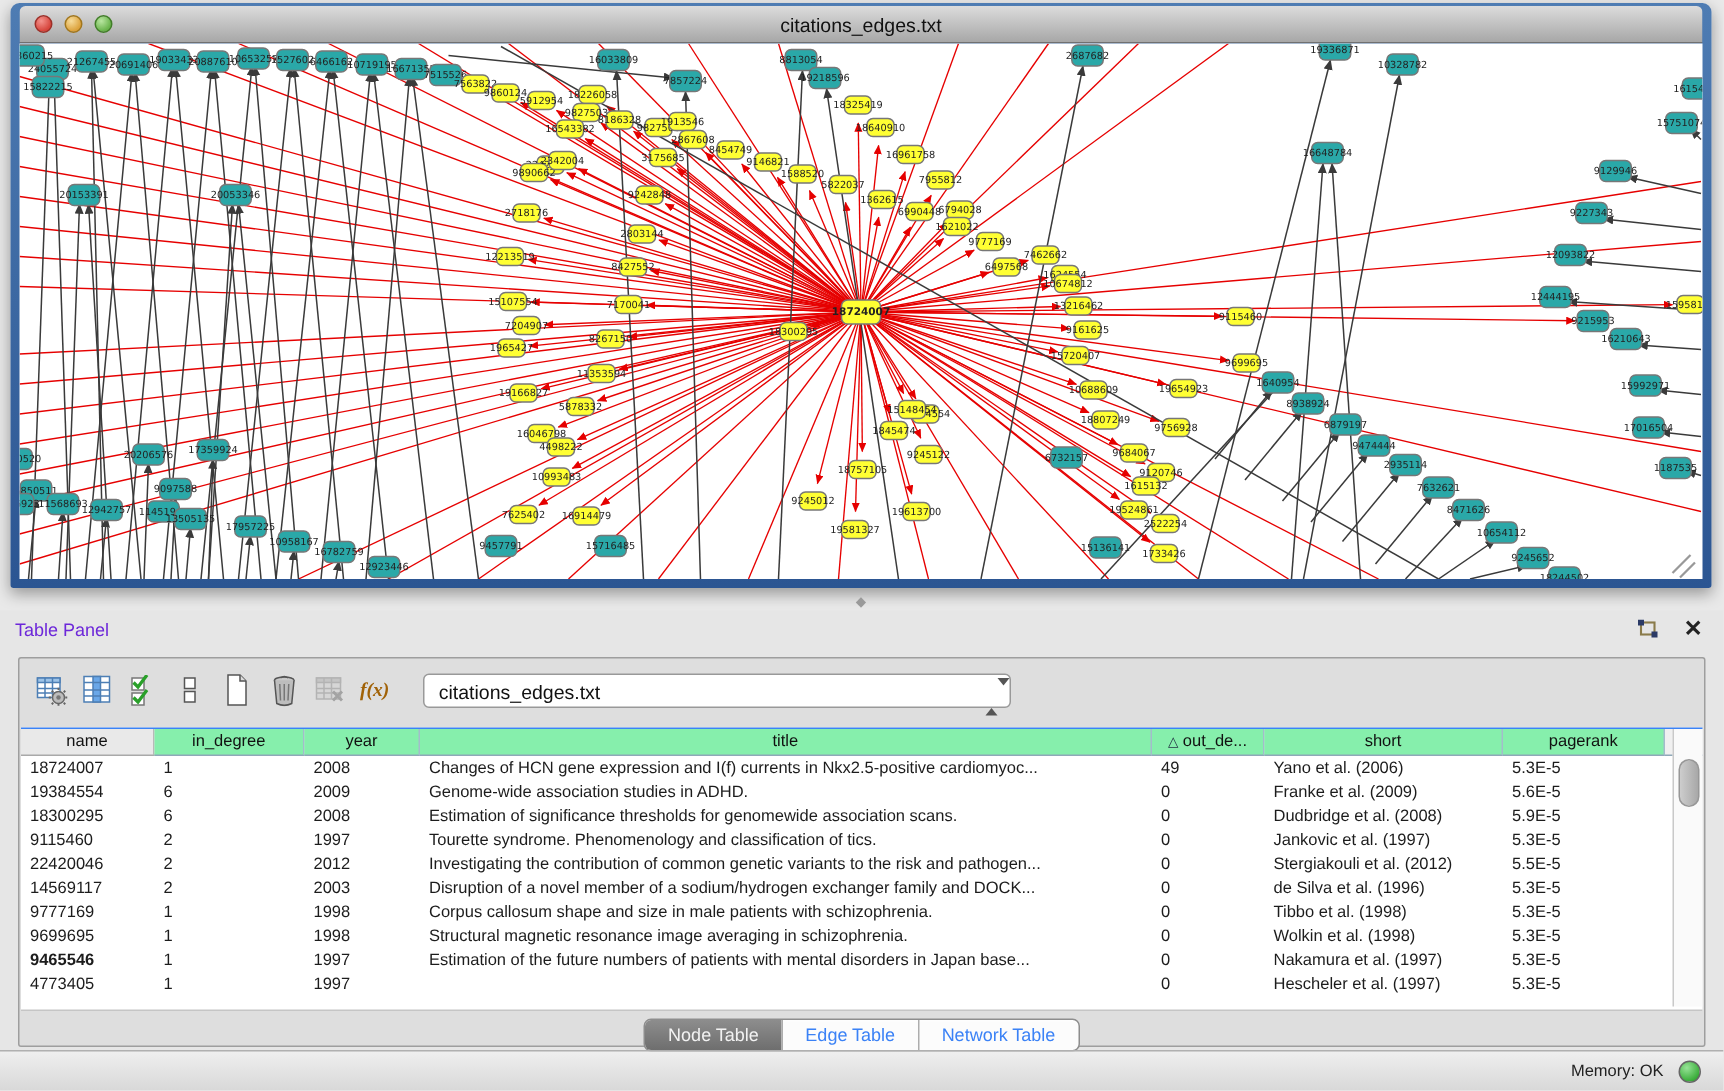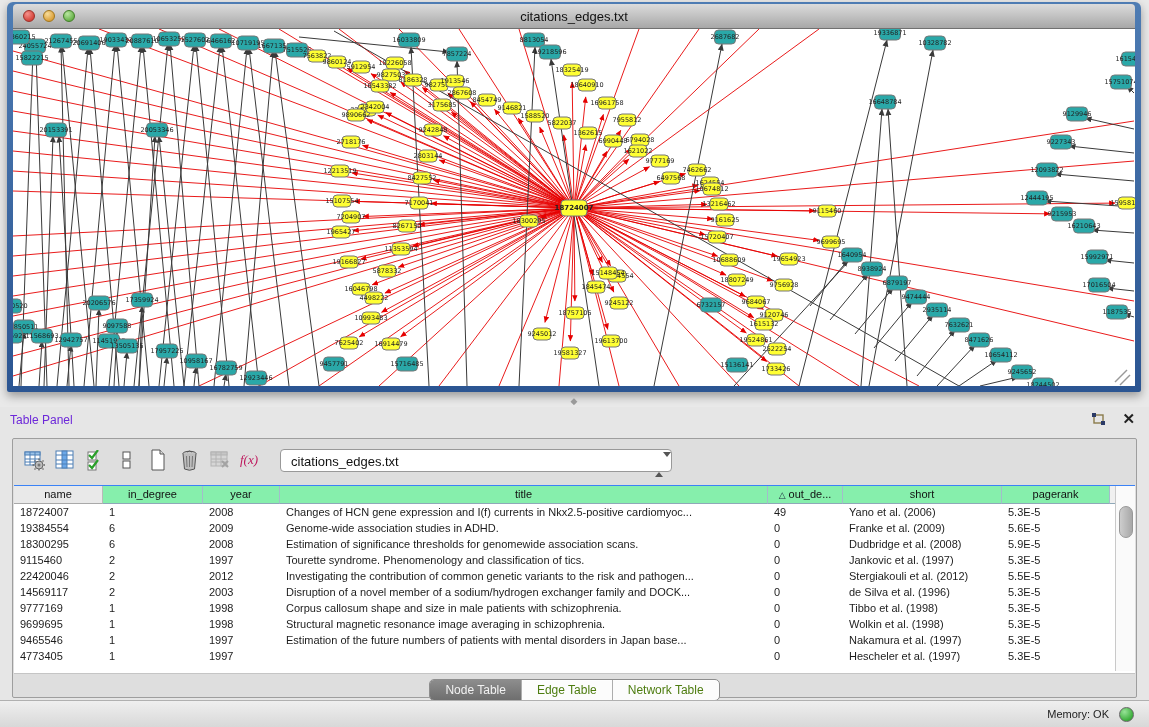--- a/index.html
+++ b/index.html
@@ -26,21 +26,21 @@
   
   .table-panel{position:absolute;left:0;top:407px;width:1149px;height:293px;background:#e6e6e6;}
   .panel-titlebar{height:26px;position:relative;}
   .panel-title{position:absolute;left:10px;top:0;line-height:26px;font-size:12px;color:#6d28d9;}
   .float-btn{position:absolute;right:42px;top:6px;width:16px;height:14px;}
   .close-btn{position:absolute;right:14px;top:3px;font-size:15px;font-weight:bold;color:#222;cursor:default;}
   .panel-inner{position:absolute;left:12px;top:31px;width:1125px;height:260px;box-sizing:border-box;
     background:#dedede;border:1px solid #9e9e9e;border-radius:2px;}
   .ttoolbar{position:absolute;left:10px;top:5px;height:32px;display:flex;align-items:center;}
   .tbicon{width:22px;height:22px;margin-right:9px;display:flex;align-items:center;justify-content:center;}
-  .fx{font-size:13px;font-style:italic;font-weight:normal;color:#be185d;margin-right:6px;font-family:"Liberation Serif",serif;}
+  .fx{font-size:13px;font-style:italic;font-weight:bold;color:#a16207;margin-right:6px;font-family:"Liberation Serif",serif;}
   .combo{position:relative;width:392px;height:23px;margin-left:16px;background:#fff;border:1px solid #999;
     border-radius:4px;font-size:13px;line-height:23px;padding-left:10px;box-sizing:border-box;color:#111;}
   .stepper{position:absolute;right:7px;top:3px;width:9px;height:16px;}
   .stepper .up{width:0;height:0;border-left:4px solid transparent;border-right:4px solid transparent;
     border-bottom:5px solid #555;margin-bottom:3px;}
   .stepper .down{width:0;height:0;border-left:4px solid transparent;border-right:4px solid transparent;
     border-top:5px solid #555;}
   .table-wrap{position:absolute;left:1px;top:46px;width:1121px;height:187px;background:#fff;
     border-top:1px solid #3b82f6;border-bottom:1px solid #c5c5c5;overflow:hidden;}
   .thead{display:flex;height:18px;}
@@ -51,21 +51,21 @@
   .sortmark{font-size:9px;margin-right:3px;color:#234;}
   .tr{display:flex;height:16px;}
   .td{box-sizing:border-box;height:16px;line-height:16px;font-size:11px;color:#1c1c1c;
     padding-left:6px;white-space:nowrap;overflow:hidden;}
   .vscroll{position:absolute;right:0;top:0;width:19px;height:185px;background:#fafafa;border-left:1px solid #c9c9c9;}
   .vthumb{position:absolute;left:3px;top:20px;width:12px;height:30px;border:1px solid #979797;border-radius:7px;
     background:linear-gradient(90deg,#cdcdcd,#a8a8a8);}
   .tabsrow{position:absolute;left:0;right:0;top:240px;display:flex;justify-content:center;}
   .tabgrp{display:flex;border:1px solid #8d8d8d;border-radius:5px;overflow:hidden;background:#fcfcfc;
     box-shadow:inset 0 1px 0 rgba(255,255,255,.7);}
-  .tab{height:20px;line-height:20px;padding:0 15px;font-size:12px;color:#4d7c0f;border-right:1px solid #adadad;}
+  .tab{height:20px;line-height:20px;padding:0 15px;font-size:12px;color:#3b82f6;border-right:1px solid #adadad;}
   .tab:last-child{border-right:none;}
   .tab.active{background:linear-gradient(#8d8d8d,#6e6e6e);color:#f2f2f2;}
   
   .statusbar{position:absolute;left:0;top:700px;width:1149px;height:27px;
     background:linear-gradient(#efefef,#d8d8d8);border-top:1px solid #b0b0b0;box-sizing:border-box;}
   .mem{position:absolute;right:40px;line-height:26px;font-size:11px;color:#222;}
   .memdot{position:absolute;right:15px;top:6px;width:15px;height:15px;border-radius:50%;box-sizing:border-box;
     background:radial-gradient(circle at 35% 30%,#97e397,#3cae3c 70%,#2e8f2e);border:1px solid #666;}
 </style>
 </head>
@@ -989,21 +989,21 @@
           <div class="tr">
             <div class="td" style="width: 89px;">9699695</div>
             <div class="td" style="width: 100px;">1</div>
             <div class="td" style="width: 77px;">1998</div>
             <div class="td" style="width: 488px;">Structural magnetic resonance image averaging in schizophrenia.</div>
             <div class="td" style="width: 75px;">0</div>
             <div class="td" style="width: 159px;">Wolkin et al. (1998)</div>
             <div class="td" style="width: 108px;">5.3E-5</div>
           </div>
           <div class="tr">
-            <div class="td" style="width: 89px;">9465546</div>
+            <div class="td" style="width: 89px; font-weight: bold;">9465546</div>
             <div class="td" style="width: 100px;">1</div>
             <div class="td" style="width: 77px;">1997</div>
             <div class="td" style="width: 488px;">Estimation of the future numbers of patients with mental disorders in Japan base...</div>
             <div class="td" style="width: 75px;">0</div>
             <div class="td" style="width: 159px;">Nakamura et al. (1997)</div>
             <div class="td" style="width: 108px;">5.3E-5</div>
           </div>
           <div class="tr">
             <div class="td" style="width: 89px;">4773405</div>
             <div class="td" style="width: 100px;">1</div>

